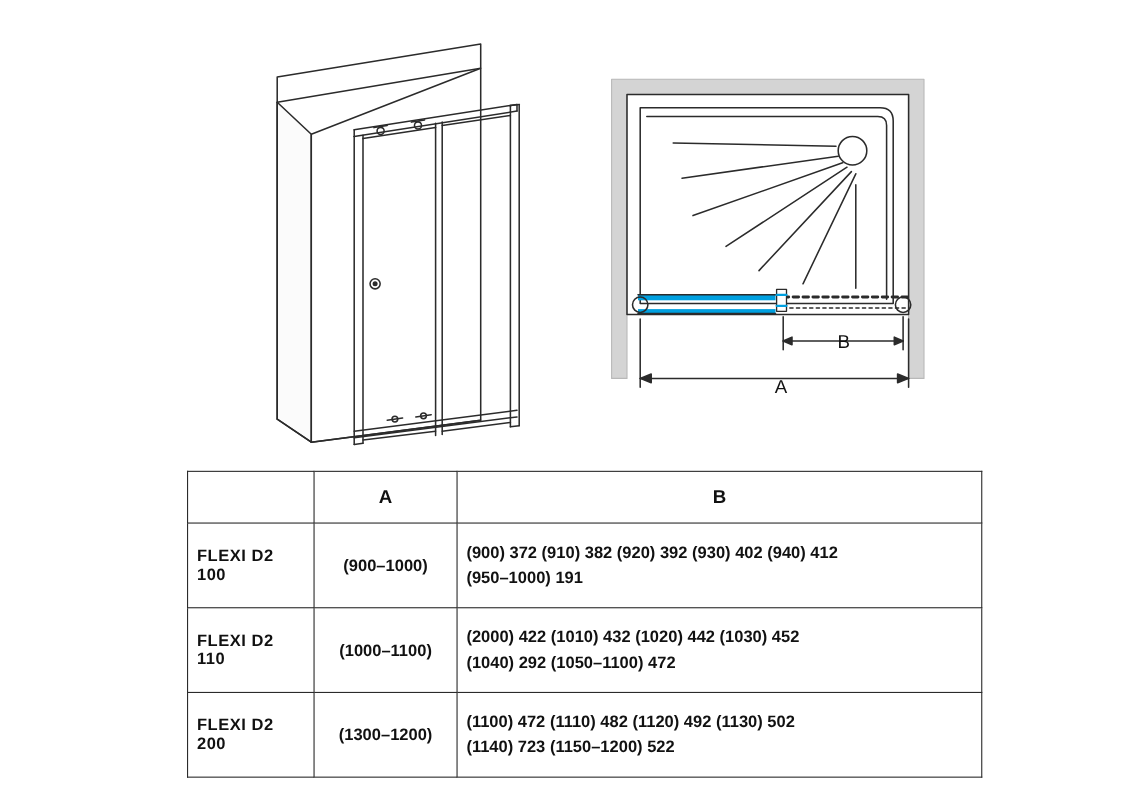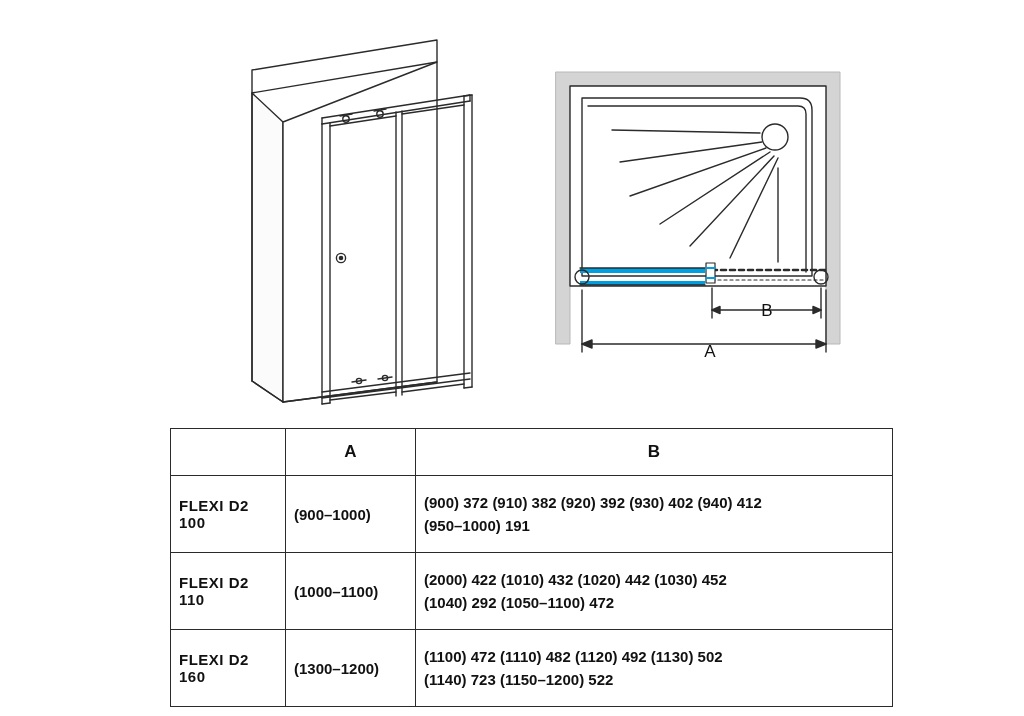--- a/index.html
+++ b/index.html
@@ -53,21 +53,21 @@
   .col-model { width: 115px; }
   .col-a { width: 130px; }
   .col-b { width: 477px; }
   .cell-model {
     text-align: left;
     font-size: 15px;
     letter-spacing: 0.5px;
     height: 64px;
   }
   .cell-a {
-    text-align: left;
+    text-align: center;
     font-size: 16px;
   }
   .cell-b {
     text-align: left;
     font-size: 16px;
     line-height: 1.55;
   }
   .hdr-empty { border-top: 1px solid #2b2b2b; }
   .ln { display: block; }
 </style>
@@ -209,21 +209,21 @@
       </tr>
       <tr>
         <td class="cell-model">FLEXI D2 110</td>
         <td class="cell-a">(1000–1100)</td>
         <td class="cell-b">
           <span class="ln">(2000)  422   (1010)  432   (1020)  442   (1030)  452</span>
           <span class="ln">(1040)  292   (1050–1100)  472</span>
         </td>
       </tr>
       <tr>
-        <td class="cell-model">FLEXI D2 160</td>
+        <td class="cell-model">FLEXI D2 200</td>
         <td class="cell-a">(1300–1200)</td>
         <td class="cell-b">
           <span class="ln">(1100)  472   (1110)  482   (1120)  492   (1130)  502</span>
           <span class="ln">(1140)  723   (1150–1200)  522</span>
         </td>
       </tr>
     </tbody>
   </table>
 
 </div>

